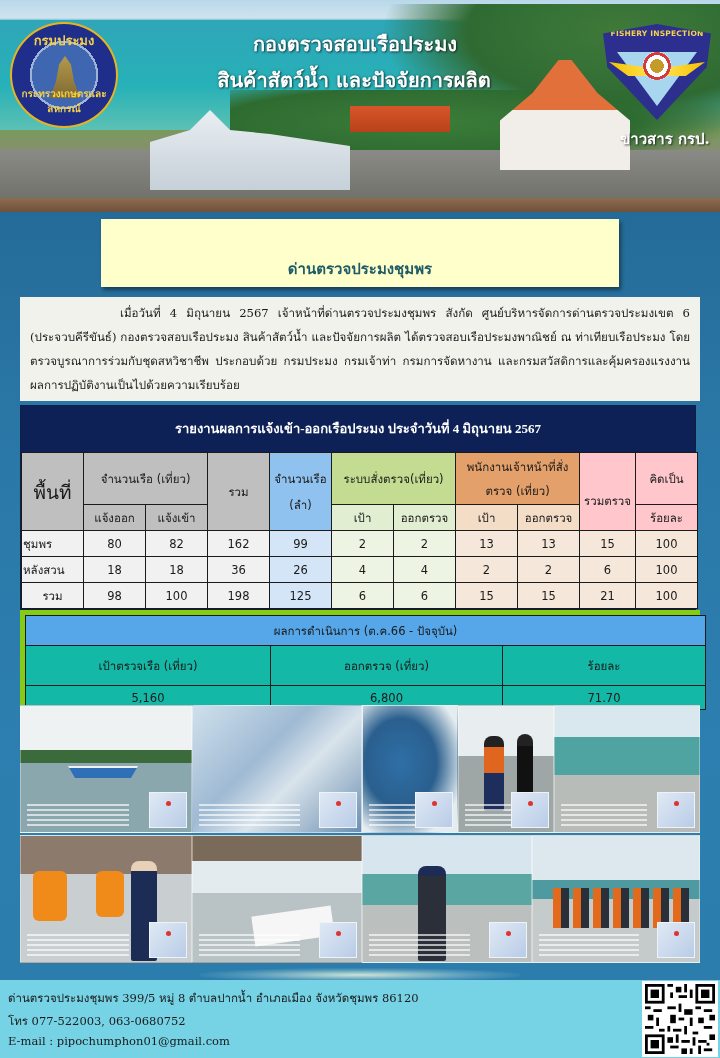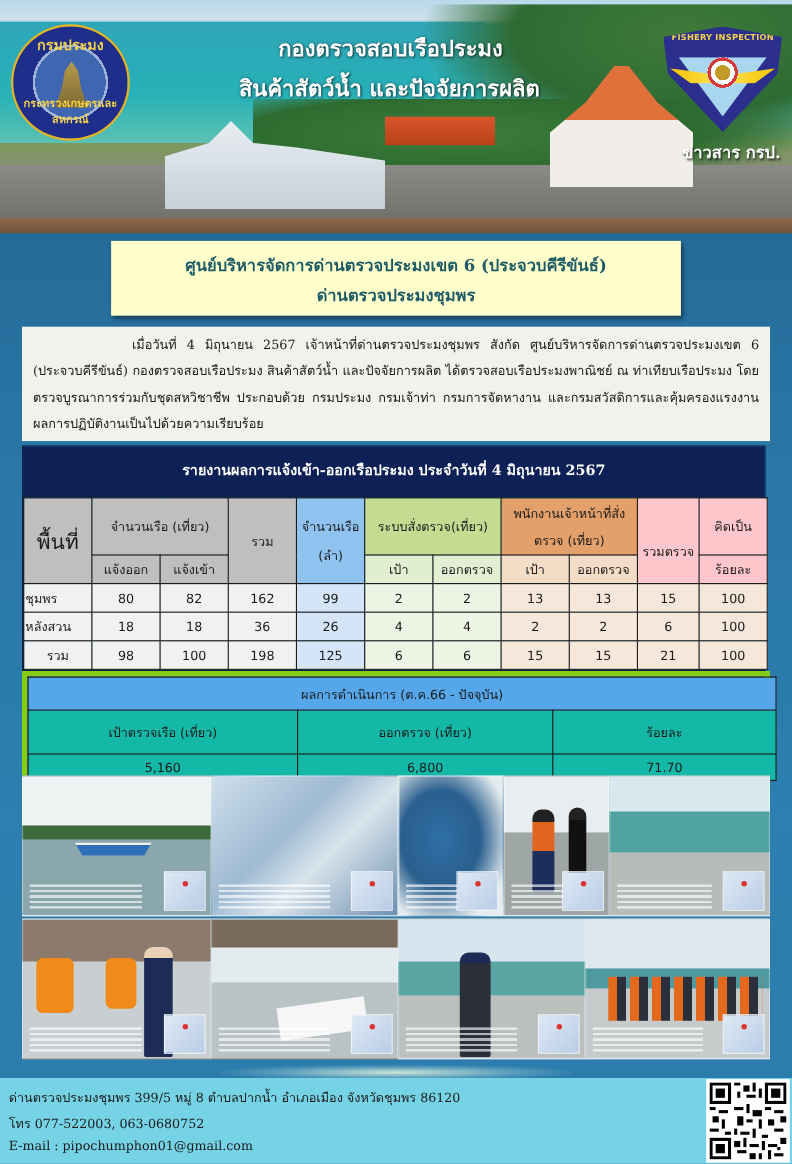--- a/index.html
+++ b/index.html
@@ -127,21 +127,21 @@
   }
   .desc .indent { display: inline-block; width: 90px; }
 
   
   .report {
     position: absolute; left: 20px; top: 405px; width: 676px;
     border: 1px solid #0d1f45;
   }
   .report-title {
     height: 46px; background: #0e2157; color: #fff; font-weight: bold;
-    font-size: 13px; text-align: center; line-height: 46px;
+    font-size: 13px; text-align: center; line-height: 46px; font-family: Liberation Serif, serif;
   }
   table.grid {
     width: 100%; border-collapse: collapse; table-layout: fixed;
     font-family: "DejaVu Sans", "Liberation Sans", sans-serif;
     font-size: 11.5px;
   }
   table.grid td {
     border: 1px solid #1b1b1b; text-align: center; height: 26px; padding: 0; color: #1a1a1a;
   }
   .h-gray { background: #bfbfbf; }
@@ -276,21 +276,20 @@
     <div class="inner"></div>
     <div class="wings"></div>
     <div class="ring"></div>
     <div class="txt">FISHERY INSPECTION</div>
   </div>
 
   <div class="news-label">ข่าวสาร กรป.</div>
 </div>
 
 <div class="title-box">
-  <div class="t1">ศูนย์บริหารจัดการด่านตรวจประมงเขต 6 (ประจวบคีรีขันธ์)</div>
   <div class="t2">ด่านตรวจประมงชุมพร</div>
 </div>
 
 <div class="desc"><span class="indent"></span><span>เมื่อวันที่ 4 มิถุนายน 2567 เจ้าหน้าที่ด่านตรวจประมงชุมพร สังกัด ศูนย์บริหารจัดการด่านตรวจประมงเขต 6 (ประจวบคีรีขันธ์) กองตรวจสอบเรือประมง สินค้าสัตว์น้ำ และปัจจัยการผลิต ได้ตรวจสอบเรือประมงพาณิชย์ ณ ท่าเทียบเรือประมง โดยตรวจบูรณาการร่วมกับชุดสหวิชาชีพ ประกอบด้วย กรมประมง กรมเจ้าท่า กรมการจัดหางาน และกรมสวัสดิการและคุ้มครองแรงงาน ผลการปฏิบัติงานเป็นไปด้วยความเรียบร้อย</span></div>
 
 <div class="report">
   <div class="report-title">รายงานผลการแจ้งเข้า-ออกเรือประมง ประจำวันที่  4 มิถุนายน 2567</div>
   <table class="grid">
     <colgroup>
       <col style="width:62px">

